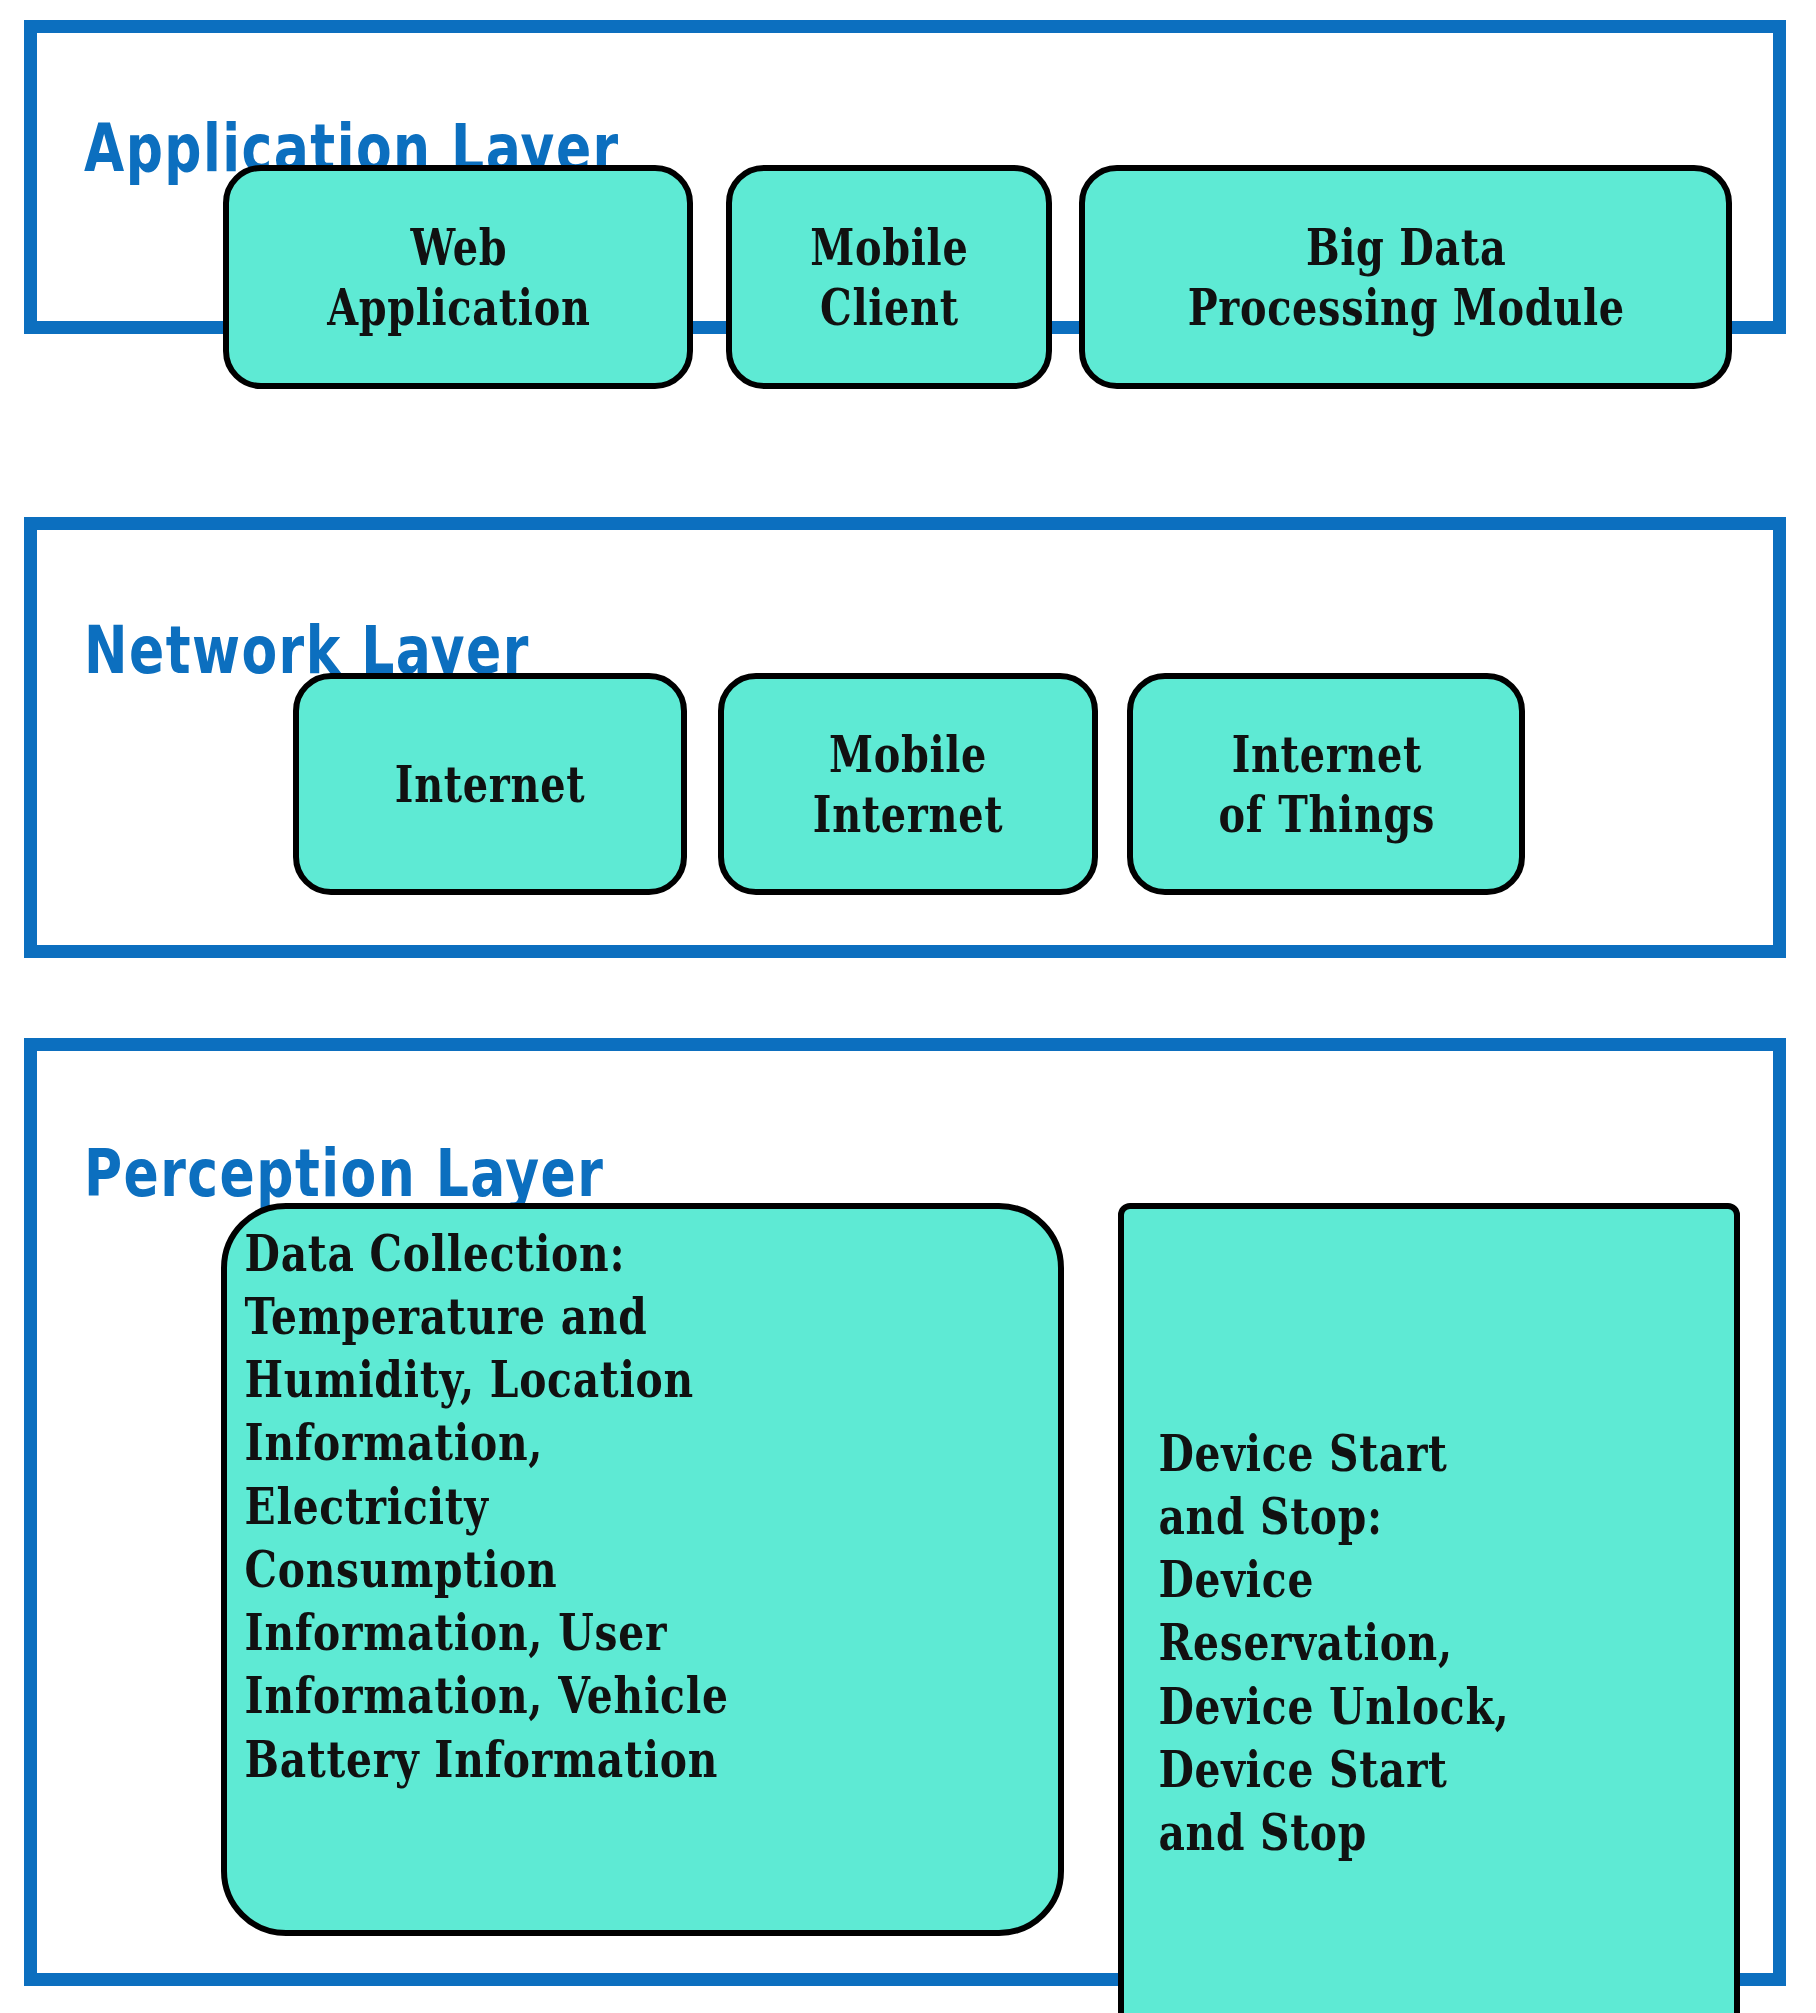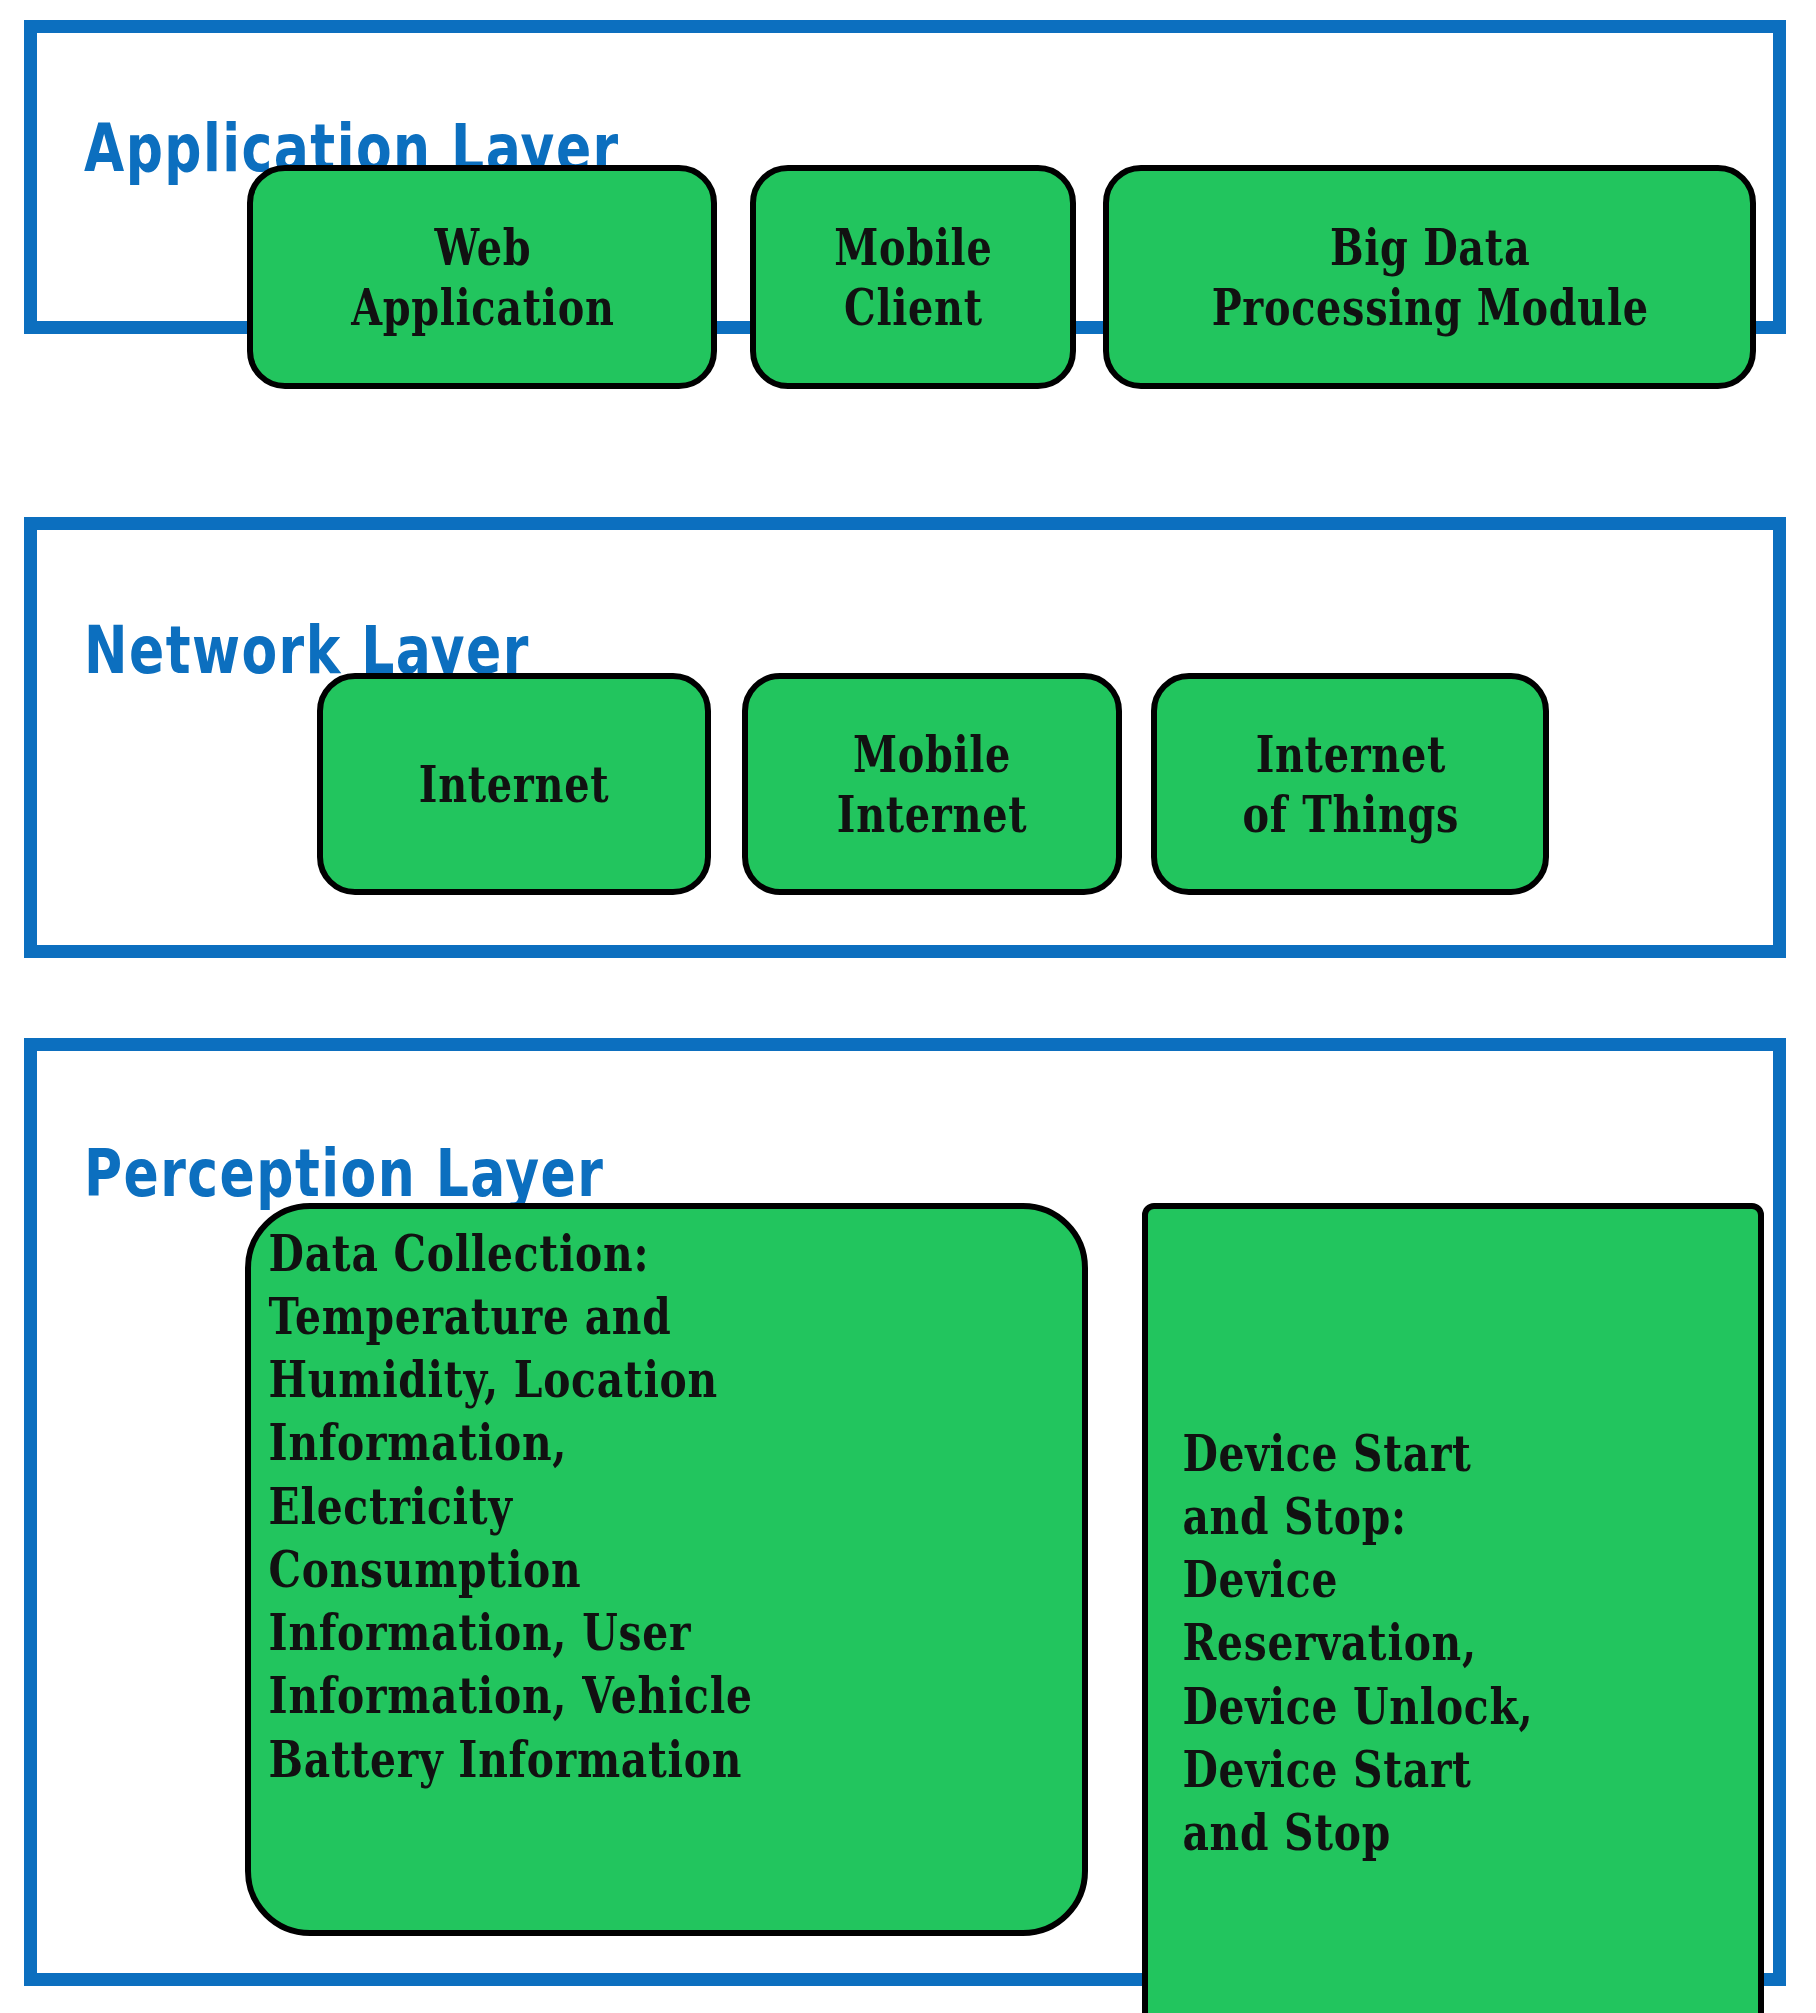--- a/index.html
+++ b/index.html
@@ -48,26 +48,25 @@
   .layer--application .layer-title { left: 47px; top: 29px;  font-size: 65px; }
   .layer--network     .layer-title { left: 47px; top: 34px;  font-size: 65px; }
   .layer--perception  .layer-title { left: 47px; top: 36px;  font-size: 65px; }
 
   
   .node {
     position: absolute;
     box-sizing: border-box;
     border: 6.3px solid #000000;
     border-radius: 38px;
-    background: #22c55e;
+    background: #5eead4;
     display: flex;
     align-items: center;
     justify-content: center;
     text-align: center;
-    margin-left: 24px;
   }
   .node-label {
     font-family: "DejaVu Serif", serif;
     font-weight: bold;
     font-size: 51px;
     line-height: 1.18;
     color: #111111;
     letter-spacing: 0.9px;
     transform: scaleX(0.78);
     white-space: pre-line;

